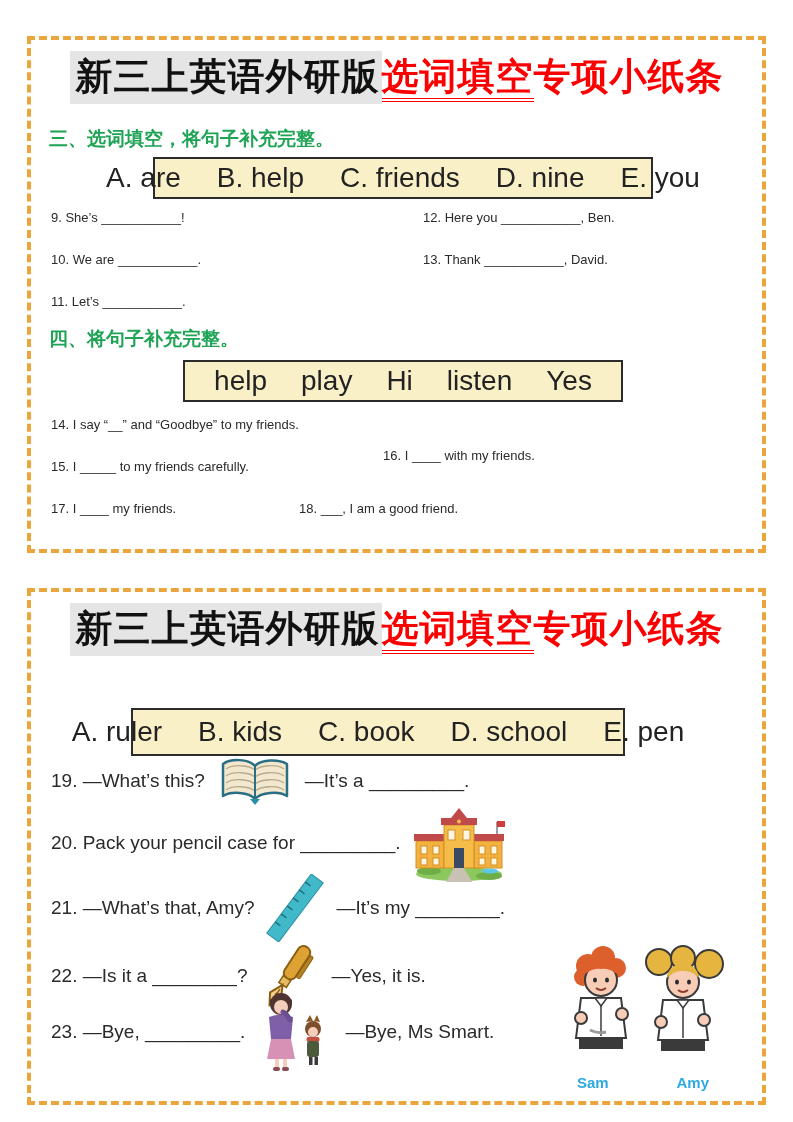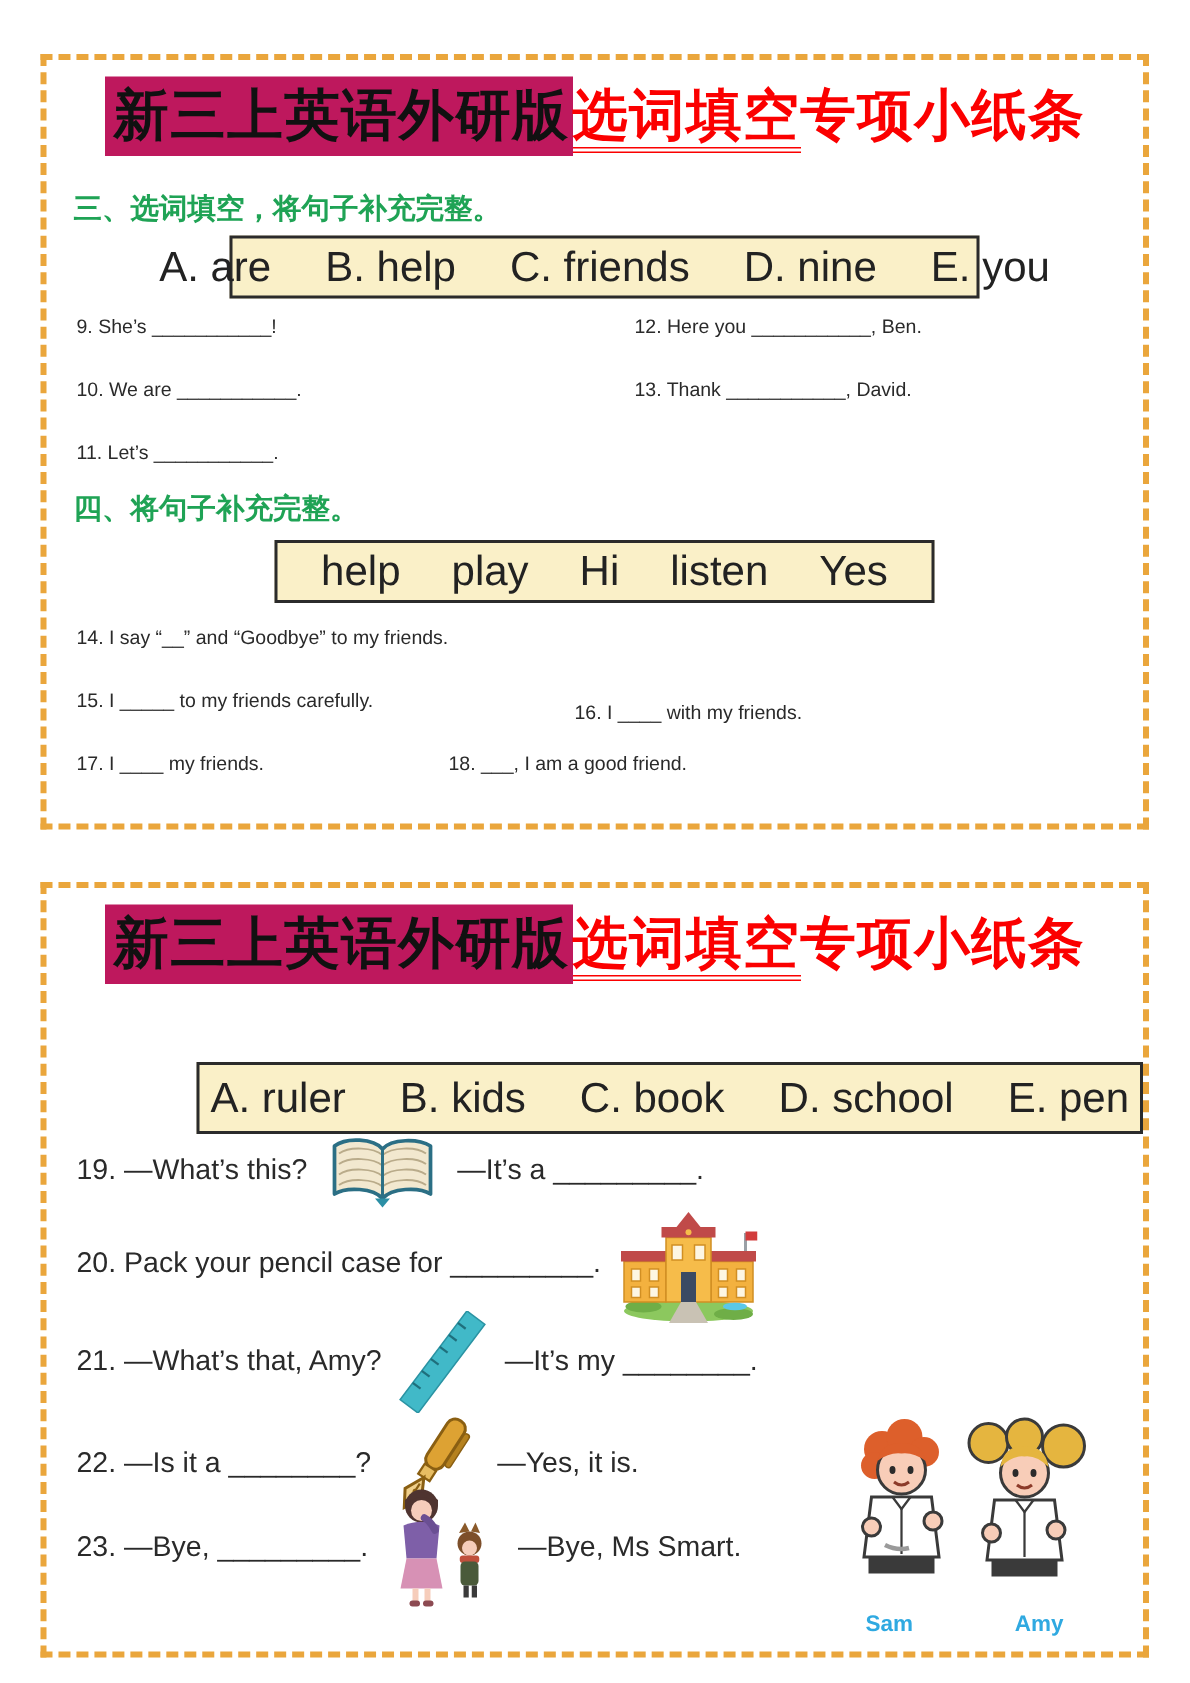--- a/index.html
+++ b/index.html
@@ -11,21 +11,21 @@
   .sheet{
     position:absolute;left:27px;width:739px;height:517px;
     border:4px dashed #eaa63c;background:#fff;box-sizing:border-box;
   }
   #sheet1{top:36px;}
   #sheet2{top:588px;}
   .title{
     position:absolute;top:12px;left:0;width:100%;text-align:center;
     font-size:37px;font-weight:bold;letter-spacing:1px;white-space:nowrap;
   }
-  .title .hl{background:#be185d;color:#111;padding:5px 2px 7px 6px;}
+  .title .hl{background:#e5e5e5;color:#111;padding:5px 2px 7px 6px;}
   .title .red{color:#fb0000;}
   .title .red-u{border-bottom:4px double #fb0000;padding-bottom:1px;}
   .heading{
     position:absolute;left:18px;font-size:19px;font-weight:bold;color:#1fa355;
     white-space:nowrap;
   }
   .bank{
     position:absolute;background:#faf0c8;border:2px solid #2b2b2b;
     display:flex;align-items:center;justify-content:center;
     font-size:28px;color:#222;box-sizing:border-box;white-space:nowrap;
@@ -66,32 +66,32 @@
   <div class="bank" style="left:152px;top:320px;width:440px;height:42px;gap:34px;">
     <span>help</span>
     <span>play</span>
     <span>Hi</span>
     <span>listen</span>
     <span>Yes</span>
   </div>
 
   <div class="q" style="left:20px;top:377px;">14.  I say “__” and “Goodbye” to my friends.</div>
   <div class="q" style="left:20px;top:419px;">15.  I _____ to my friends carefully.</div>
-  <div class="q" style="left:352px;top:427px;">16.  I ____ with my friends.</div>
+  <div class="q" style="left:352px;top:408px;">16.  I ____ with my friends.</div>
   <div class="q" style="left:20px;top:461px;">17.  I ____ my friends.</div>
   <div class="q" style="left:268px;top:461px;">18.  ___, I am a good friend.</div>
 </div>
 
 <div class="sheet" id="sheet2">
   <div class="title">
     <span class="hl">新三上英语外研版</span><span class="red red-u">选词填空</span><span class="red">专项小纸条</span>
   </div>
 
 
-  <div class="bank" style="left:100px;top:116px;width:631px;height:48px;gap:36px;">
+  <div class="bank" style="left:100px;top:116px;width:494px;height:48px;gap:36px;">
     <span>A. ruler</span>
     <span>B. kids</span>
     <span>C. book</span>
     <span>D. school</span>
     <span>E. pen</span>
   </div>
 
   <div class="qrow" style="left:20px;top:164px;">
     <span>19.  —What’s this?</span>
     <span>

